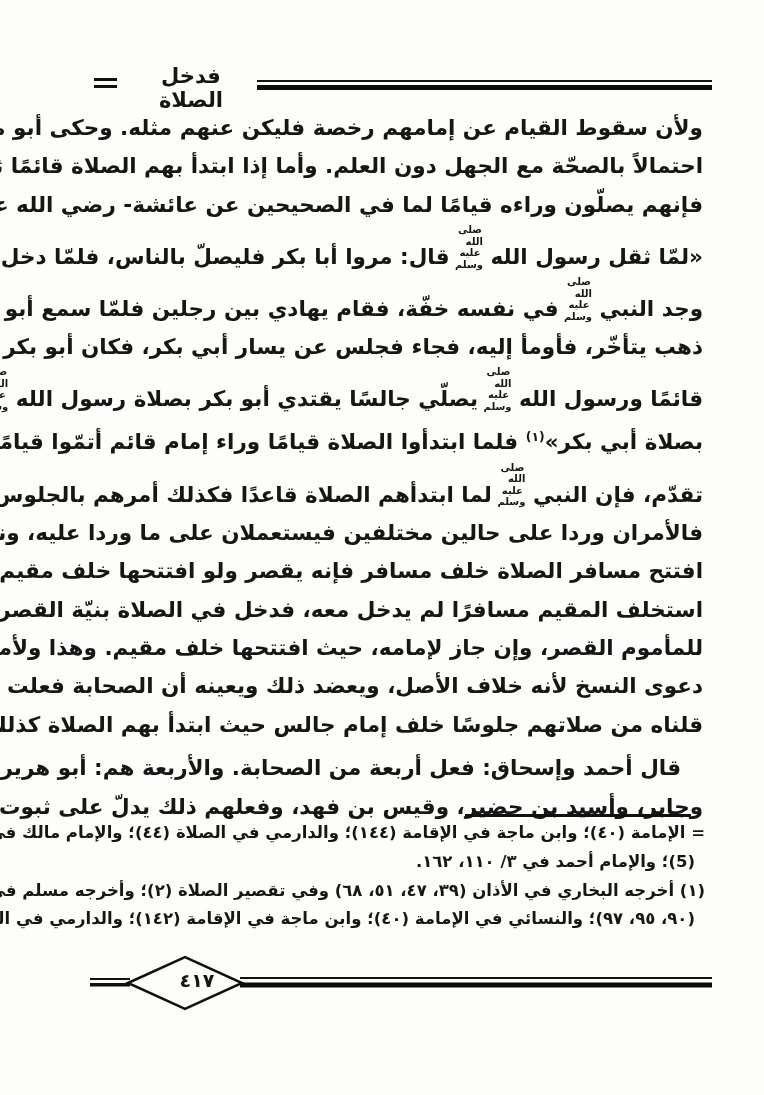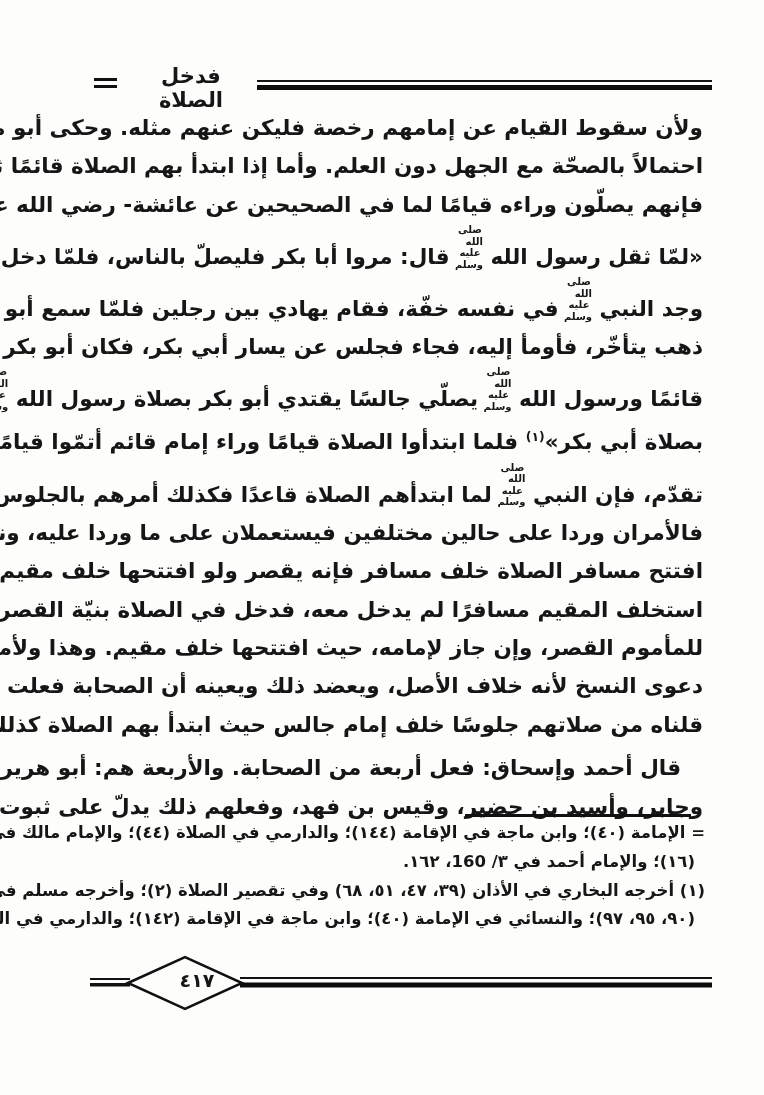--- a/index.html
+++ b/index.html
@@ -82,21 +82,21 @@
       <div class="line fill">دعوى النسخ لأنه خلاف الأصل، ويعضد ذلك ويعينه أن الصحابة فعلت ما</div>
       <div class="line">قلناه من صلاتهم جلوسًا خلف إمام جالس حيث ابتدأ بهم الصلاة كذلك.</div>
       <div class="line fill indent">قال أحمد وإسحاق: فعل أربعة من الصحابة. والأربعة هم: أبو هريرة،</div>
       <div class="line fill">وجابر، وأسيد بن حضير، وقيس بن فهد، وفعلهم ذلك يدلّ على ثبوت الحكم،</div>
     </main>
 
   <div class="fn-sep"></div>
 
   <section class="footnotes" id="fnLines">
       <div class="line fill">=  الإمامة (٤٠)؛ وابن ماجة في الإقامة (١٤٤)؛ والدارمي في الصلاة (٤٤)؛ والإمام مالك في الجماعة</div>
-      <div class="line indent">(١٦)؛ والإمام أحمد في ٣/ 160، ١٦٢.</div>
+      <div class="line indent">(5)؛ والإمام أحمد في ٣/ ١١٠، ١٦٢.</div>
       <div class="line fill">(١) أخرجه البخاري في الأذان (٣٩، ٤٧، ٥١، ٦٨) وفي تقصير الصلاة (٢)؛ وأخرجه مسلم في الصلاة</div>
       <div class="line fill indent">(٩٠، ٩٥، ٩٧)؛ والنسائي في الإمامة (٤٠)؛ وابن ماجة في الإقامة (١٤٢)؛ والدارمي في الصلاة</div>
     </section>
 
   <svg class="footer-svg" width="764" height="72" viewBox="0 0 764 72">
     <rect x="90" y="30" width="40" height="2" fill="#111"></rect>
     <rect x="90" y="35" width="40" height="3.5" fill="#111"></rect>
     <rect x="240" y="29" width="472" height="2" fill="#111"></rect>
     <rect x="240" y="34.5" width="472" height="5" fill="#0c0c0c"></rect>
     <polygon points="128,35 185,9 242,35 185,61" fill="#fdfdfb" stroke="#111" stroke-width="2.5"></polygon>

